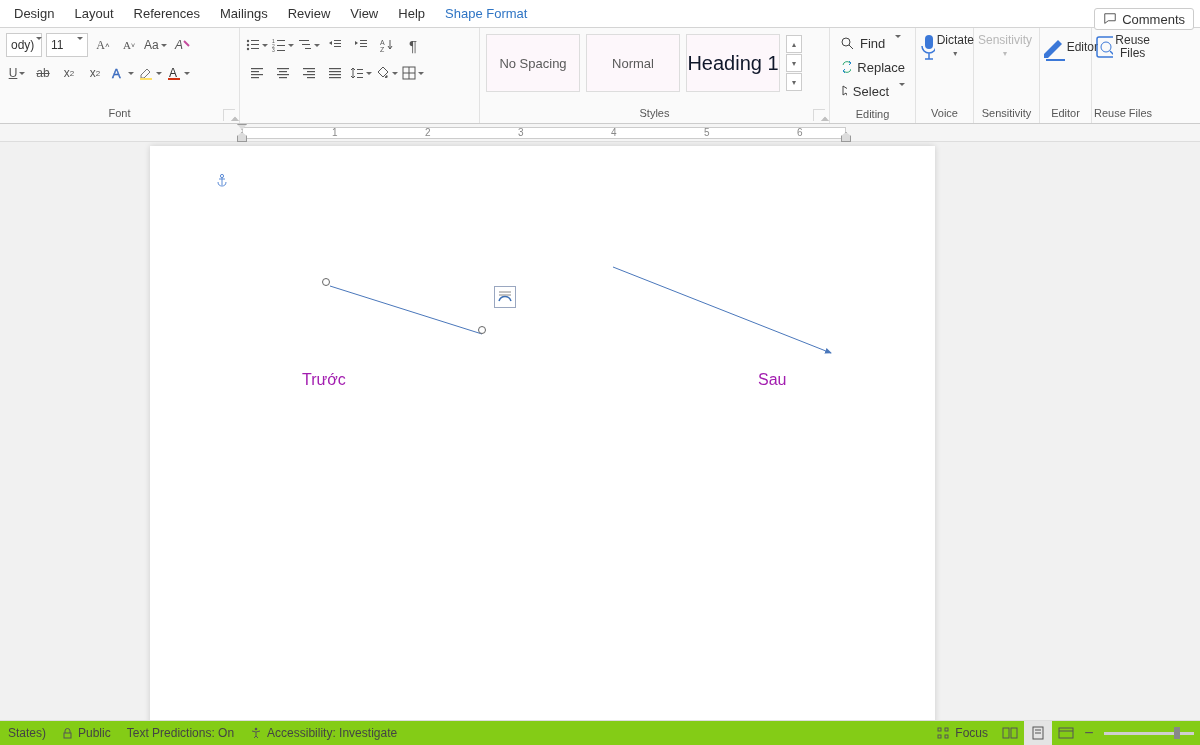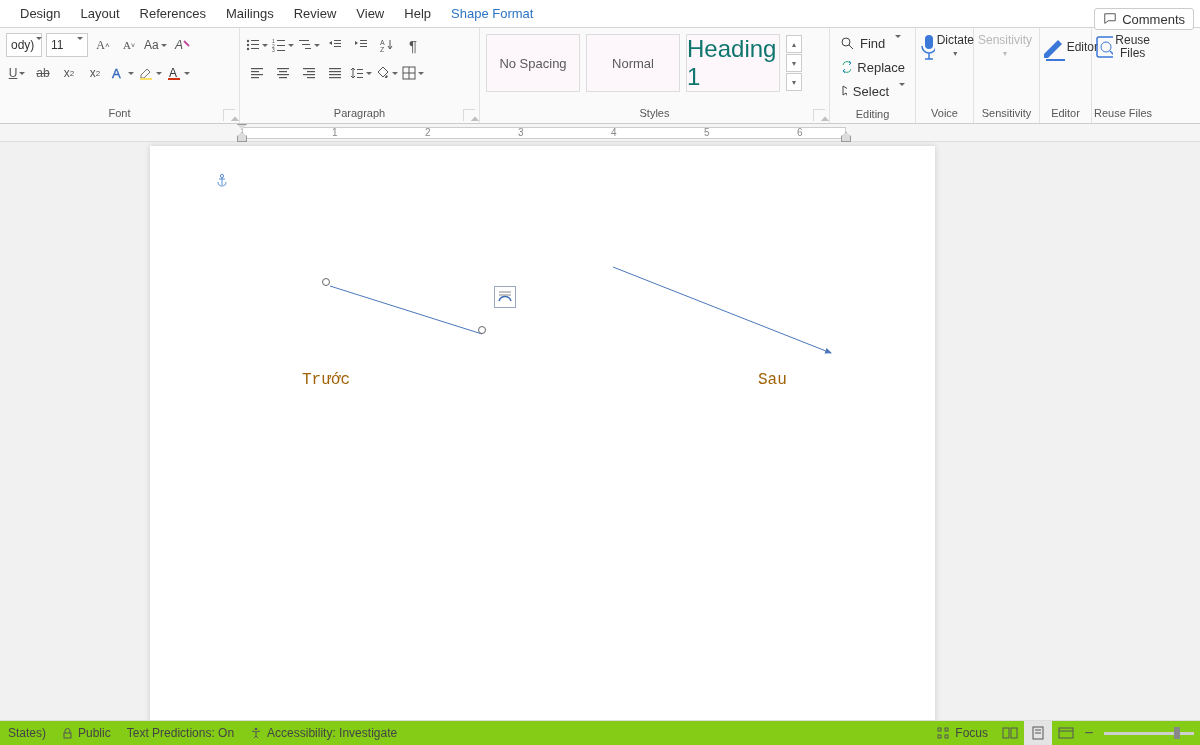--- a/index.html
+++ b/index.html
@@ -1,40 +1,40 @@
 <!DOCTYPE html>
 <html><head>
 <meta charset="utf-8">
 <style>
   * { box-sizing: border-box; margin: 0; padding: 0; font-family: "Segoe UI", Arial, sans-serif; }
   body { background: #F1F1F1; width: 1200px; height: 745px; overflow: hidden; position: relative; font-size: 12px; color: #333; }
 
   
-  .tabs { display: flex; align-items: center; height: 28px; background: #fff; border-bottom: 1px solid #d4d4d4; padding-left: 10px; position: relative; }
+  .tabs { display: flex; align-items: center; height: 28px; background: #fff; border-bottom: 1px solid #d4d4d4; padding-left: 4px; position: relative; }
   .tab { padding: 0 10px; height: 28px; line-height: 28px; font-size: 13px; color: #333; cursor: pointer; }
   .tab.active { color: #2e74c4; }
   .comments-btn { position: absolute; right: 6px; top: 8px; height: 22px; border: 1px solid #ccc; border-radius: 3px; background: #fff; padding: 0 8px; display: flex; align-items: center; gap: 5px; font-size: 13px; color: #333; cursor: pointer;}
   
   
   .ribbon { display: flex; background: #fafafa; border-bottom: 1px solid #ccc; height: 96px; }
   .group { border-right: 1px solid #e2e2e2; display: flex; flex-direction: column; justify-content: space-between; position: relative; }
   .group-body { flex: 1; display: flex; flex-direction: column; padding: 4px 6px 0 6px; gap: 2px; }
   .group-label { font-size: 11px; color: #575757; text-align: center; height: 18px; line-height: 16px; position: relative;}
   .dlg-launch { position: absolute; right: 4px; bottom: 2px; width: 12px; height: 12px; border: 1px solid #bbb; border-right: none; border-bottom: none; opacity:.5;}
   .dlg-launch::after{content:"";position:absolute;right:-3px;bottom:-3px;border:3px solid transparent;border-top-color:#888;border-left-color:#888;transform:rotate(45deg);}
 
   .row { display: flex; align-items: center; gap: 4px; height: 26px;}
   .ctl { display: inline-flex; align-items: center; justify-content: center; min-width: 22px; height: 22px; border-radius: 2px; color:#555; cursor:pointer;}
   .dd::after { content: ""; margin-left: 2px; border: 3px solid transparent; border-top-color: #666; position: relative; top: 2px;}
   .sel { border:1px solid #ccc; background:#fff; height:24px; display:flex; align-items:center; padding:0 4px; font-size:12px; color:#333;}
   
   
   .styles-body{display:flex; align-items:center; gap:6px; padding:6px;}
   .style-chip{width:94px; height:58px; border:1px solid #ddd; display:flex; align-items:center; justify-content:center; font-size:13px; color:#5a5a5a; background:#fdf7fb; cursor:pointer;}
-  .style-chip.h1{font-size:24px; font-family:"Calibri Light",sans-serif; color:#0f766e; font-weight:300;}
+  .style-chip.h1{font-size:20px; font-family:"Calibri Light",sans-serif; color:#0f172a; font-weight:300;}
   .style-scroll{display:flex; flex-direction:column; gap:1px;}
   .style-scroll .sbtn{width:16px;height:18px;border:1px solid #ccc;background:#fff;display:flex;align-items:center;justify-content:center;font-size:8px;color:#666;cursor:pointer;}
 
   .editing-body{display:flex;flex-direction:column; gap:2px; padding:4px 10px;}
   .ed-row{display:flex;align-items:center;gap:6px;height:22px;font-size:13px;color:#333;cursor:pointer;}
   
   .big-btn{display:flex;flex-direction:row;align-items:center;justify-content:center; width:58px; padding-top:4px; gap:2px; cursor:pointer;}
   .big-btn .lbl{font-size:12px;color:#333;text-align:center; line-height:13px;}
   .big-btn.disabled .lbl{color:#b7b7b7;}
   .big-btn.disabled svg *{stroke:#ccc !important; fill:#ddd !important;}
@@ -49,21 +49,21 @@
   .indent-top{position:absolute; width:10px; height:6px; background:#dcdcdc; border:1px solid #999; clip-path:polygon(0 0,100% 0,50% 100%);}
   .indent-bot{position:absolute; width:10px; height:10px; background:#dcdcdc; border:1px solid #999; clip-path:polygon(50% 0,100% 40%,100% 100%,0 100%,0 40%);}
 
   
   .workspace{position:absolute; top:142px; bottom:25px; left:0; right:0; overflow:hidden; background:#f1f1f1;}
   .page{position:absolute; left:150px; top:4px; width:785px; height:800px; background:#fff; box-shadow:0 0 6px rgba(0,0,0,.15);}
   .anchor{position:absolute; left:66px; top:28px; color:#5b8bd6;}
   svg.line{position:absolute; overflow:visible;}
   .handle{position:absolute;width:8px;height:8px;border:1px solid #666;border-radius:50%;background:#fff;}
   .layout-badge{position:absolute; width:22px; height:22px; border:1px solid #9aa7c0; background:#fff; display:flex; align-items:center; justify-content:center;}
-  .doc-label{position:absolute; font-size:16px; font-family:Liberation Mono, monospace; color:#a16207;}
+  .doc-label{position:absolute; font-size:16px; font-family:Liberation Sans, sans-serif; color:#a21caf;}
   
   
   .status{position:absolute; bottom:0; left:0; right:0; height:25px; background:#84cc16; border-top:1px solid #ddd; display:flex; align-items:center; font-size:12px; color:#444;}
   .status .seg{padding:0 8px; display:flex; align-items:center; gap:5px; height:25px;}
   .status .right{margin-left:auto; display:flex; align-items:center; gap:0;}
   .view-btn{width:28px;height:25px;display:flex;align-items:center;justify-content:center;cursor:pointer;}
   .view-btn.active{background:#e4e4e4;}
   .zoom-track{width:90px;height:3px;background:#cfcfcf;position:relative;margin:0 6px;}
   .zoom-thumb{position:absolute;width:6px;height:12px;background:#888;top:-5px;left:70px;}
 </style>
@@ -245,21 +245,20 @@
           </div>
         <div class="ctl dd">
             <svg width="14" height="14">
               <rect x="1" y="1" width="12" height="12" fill="none" stroke="#555"></rect>
               <line x1="1" y1="7" x2="13" y2="7" stroke="#555"></line>
               <line x1="7" y1="1" x2="7" y2="13" stroke="#555"></line>
             </svg>
           </div>
       </div>
     </div>
-    <div class="group-label"><span>Paragraph</span><span class="dlg-launch"></span></div>
   </div>
 
   <div class="group" style="width:350px">
     <div class="styles-body">
       <div class="style-chip">No Spacing</div>
       <div class="style-chip">Normal</div>
       <div class="style-chip h1">Heading 1</div>
       <div class="style-scroll">
         <div class="sbtn">▴</div>
         <div class="sbtn">▾</div>

